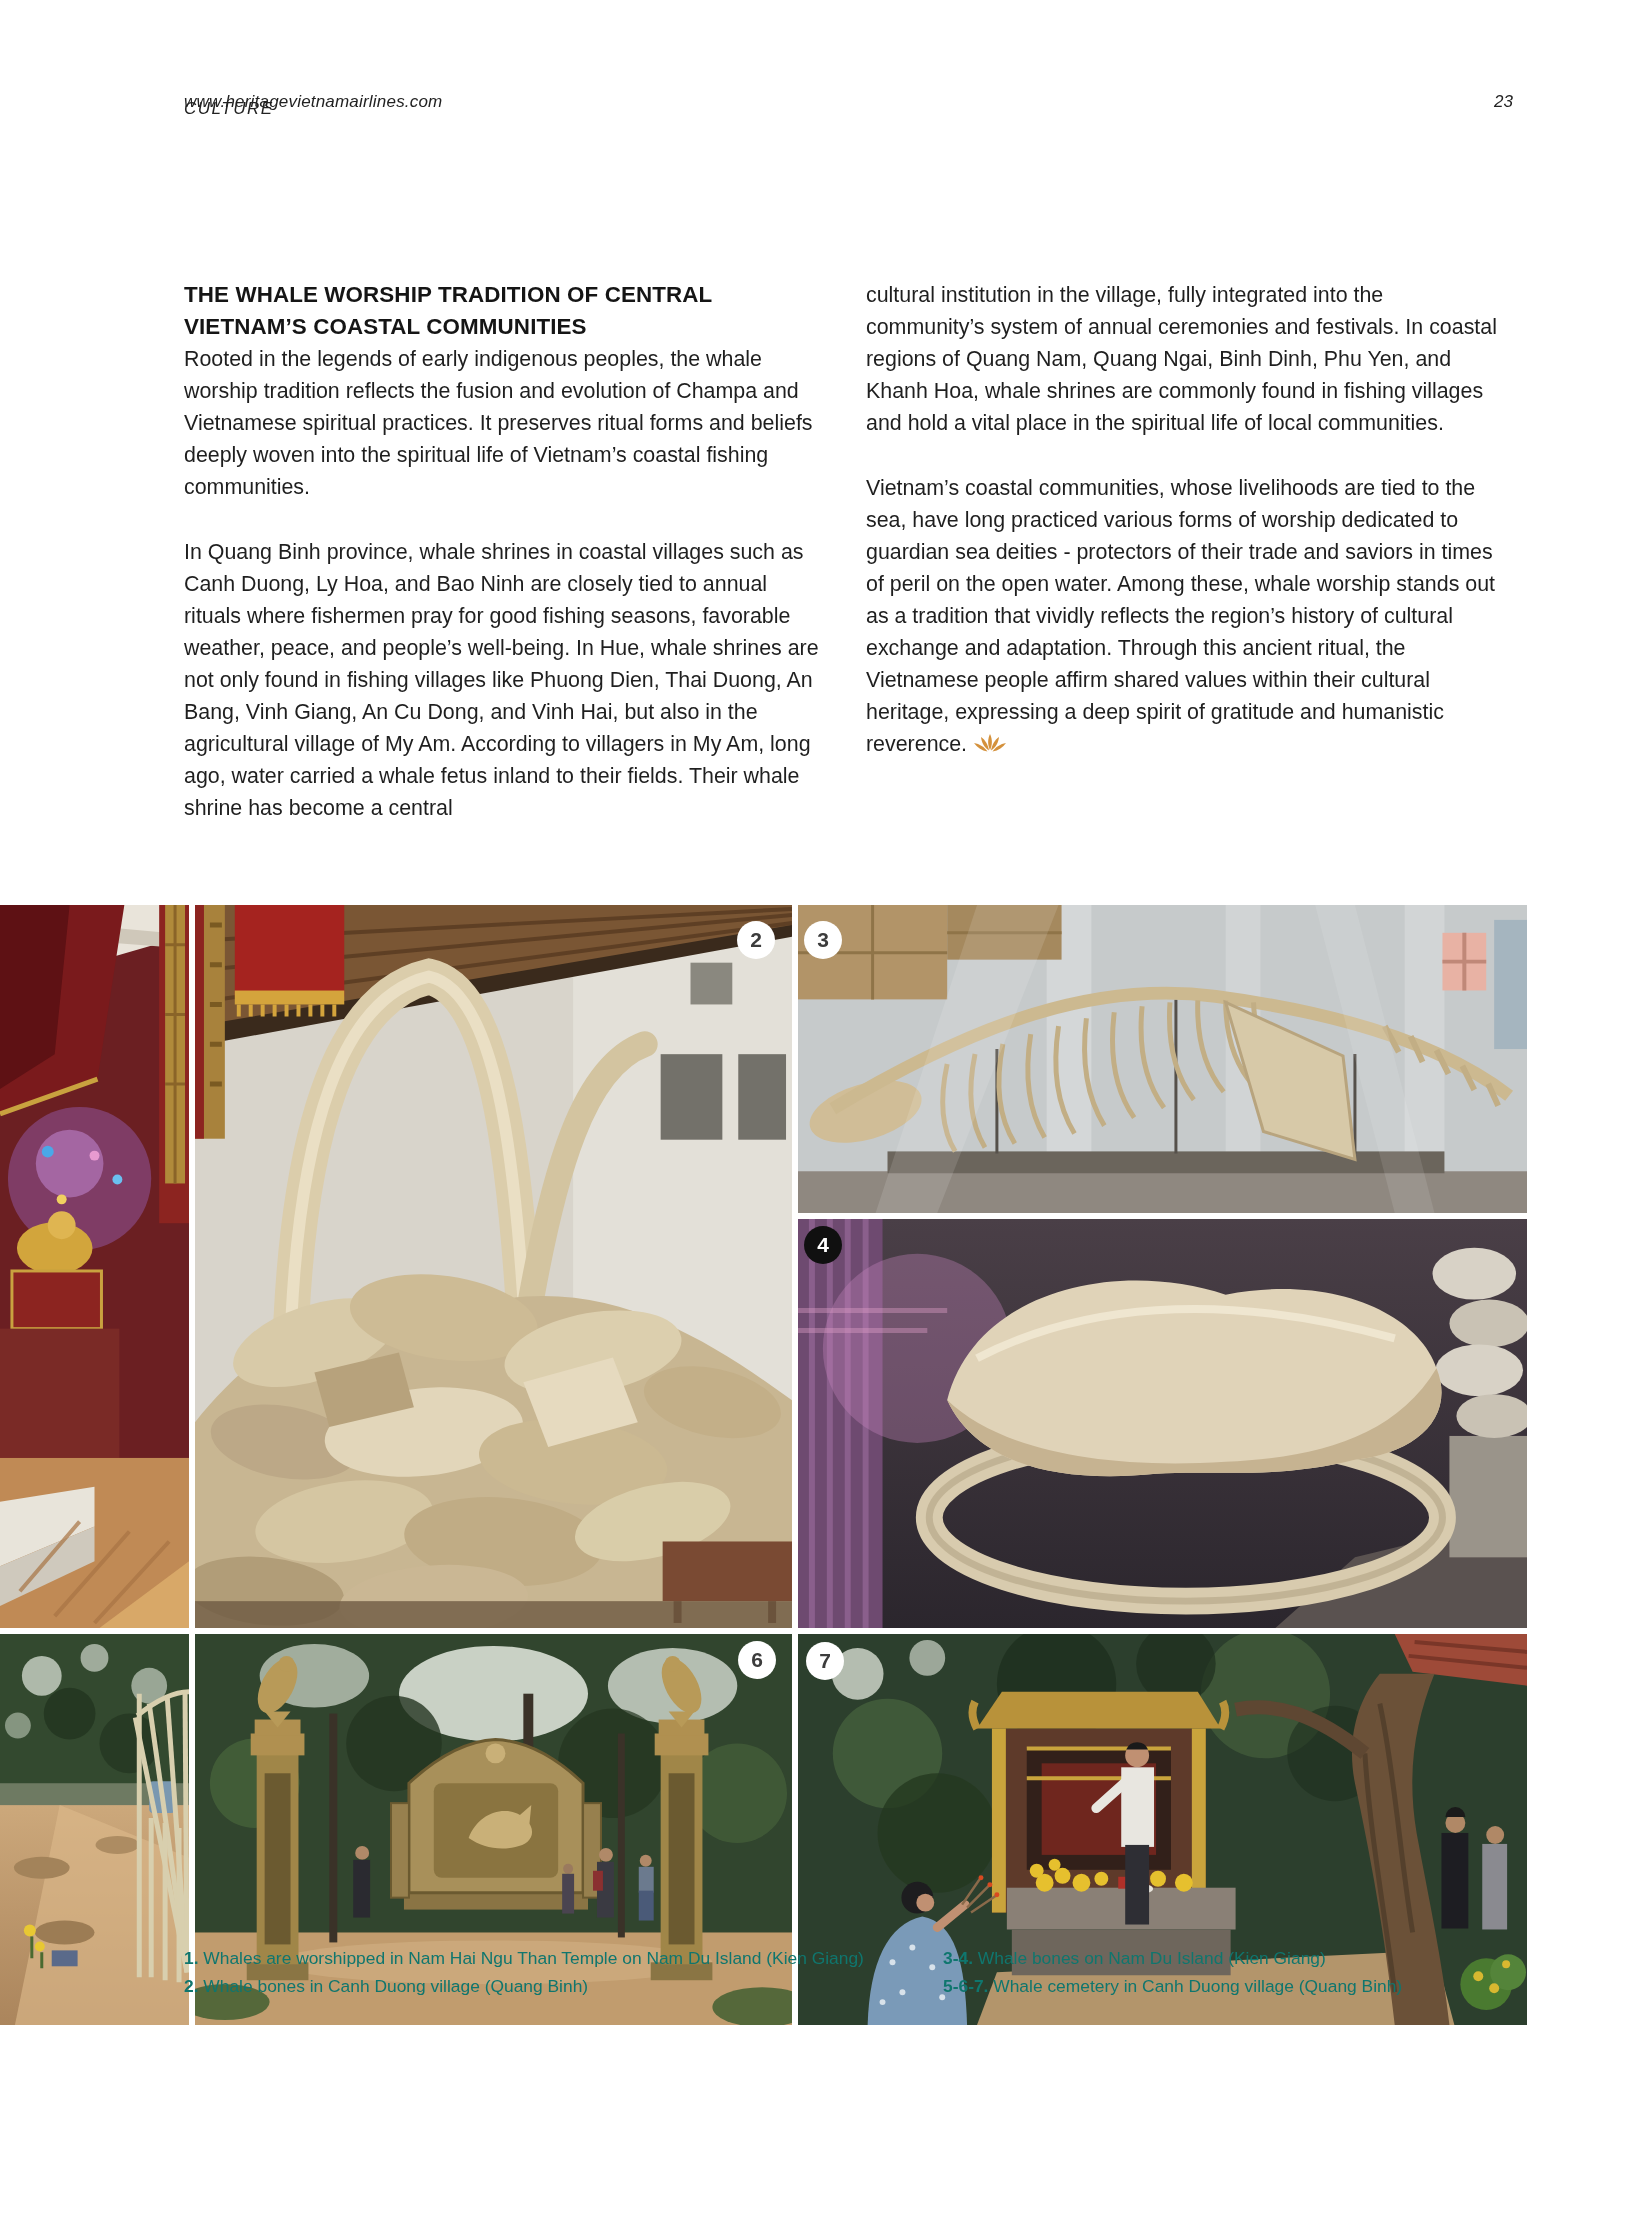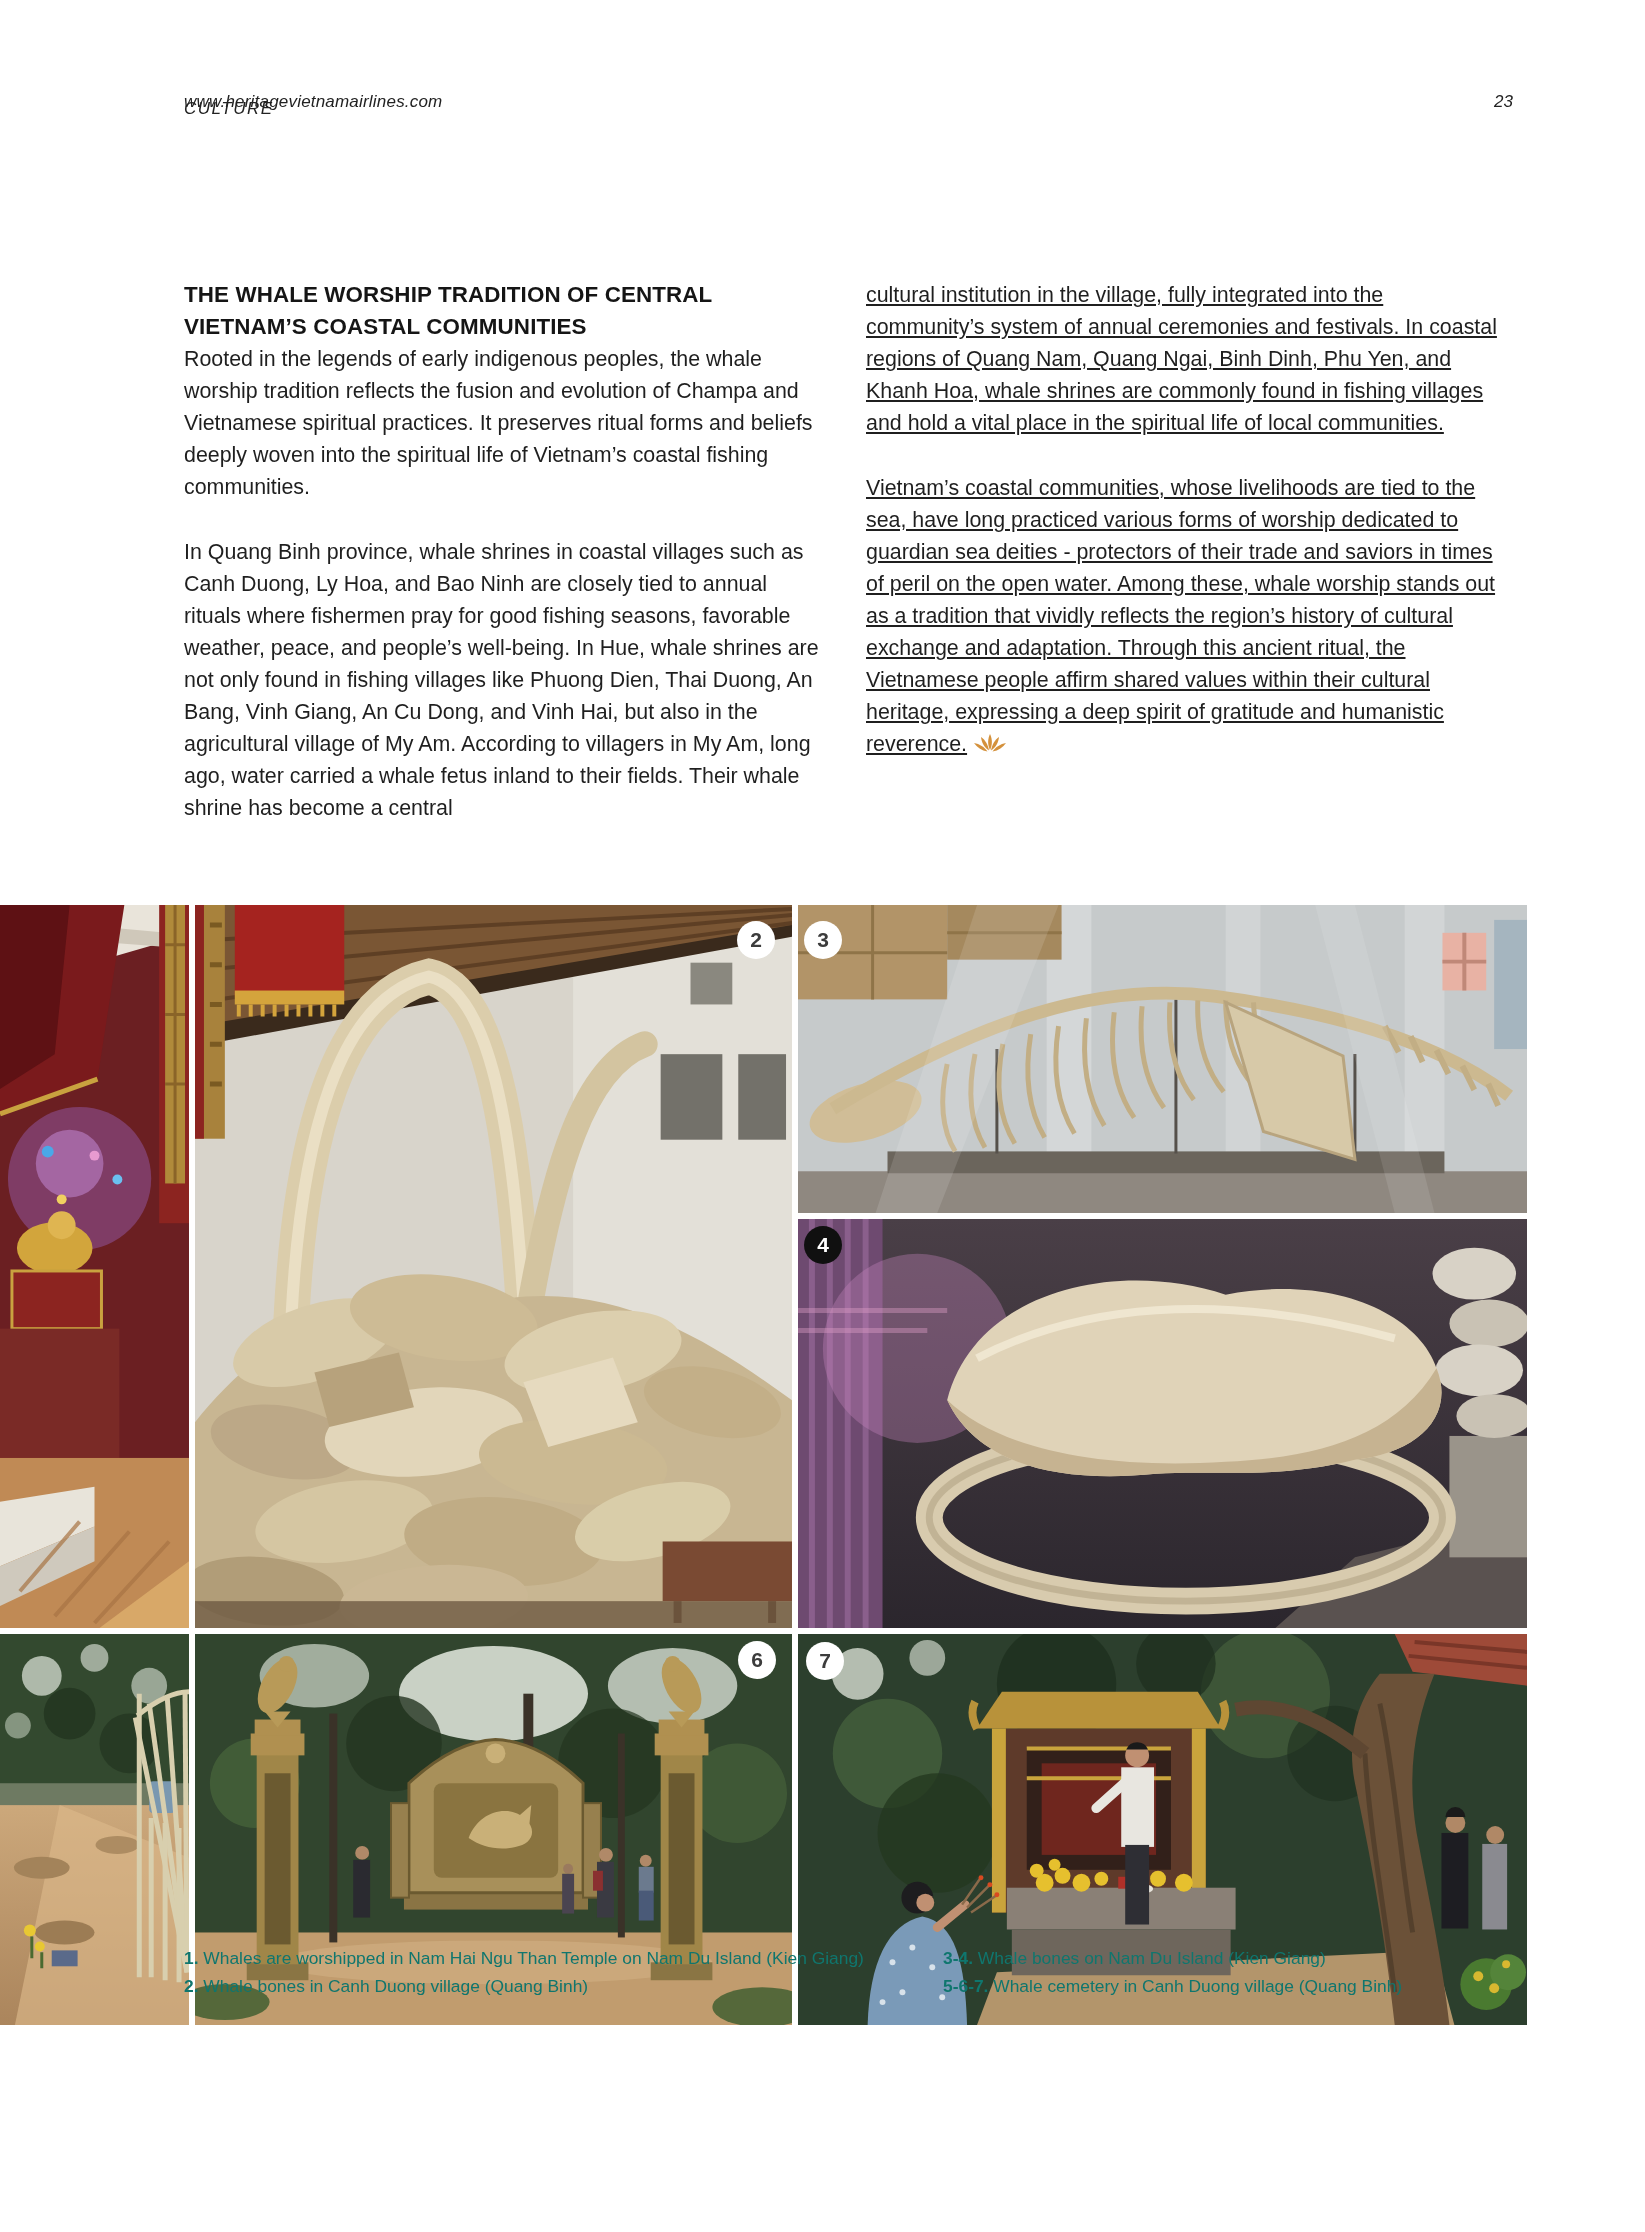--- a/index.html
+++ b/index.html
@@ -9,21 +9,21 @@
     font-family:"Liberation Sans", sans-serif; color:#1e1e1e; overflow:hidden;
   }
   
   .header { position:absolute; left:184px; right:133px; top:92px; height:24px; font-size:17px; color:#222;font-style:italic; }
   .header .site { position:absolute; left:0; top:0; letter-spacing:0.2px; }
   .header .section { position:absolute; left:0; right:0; top:7px; text-align:left; letter-spacing:1.5px; }
   .header .pageno { position:absolute; right:0; top:0; }
   
   .col { position:absolute; top:262px; font-size:21.4px; line-height:32px; color:#1f1f1f;margin-top:17px; }
   .col-left  { left:184px; width:645px; }
-  .col-right { left:866px; width:637px;text-decoration:underline; }
+  .col-right { left:866px; width:637px; }
   .col h1 { font-size:22.4px; line-height:32px; font-weight:bold; color:#151515; letter-spacing:0.1px; }
   .col p { margin-bottom:33px; }
   .col p:last-child { margin-bottom:0; }
   .lotus { display:inline-block; vertical-align:-3px; margin-left:6px; }
   
   .collage { position:absolute; left:0; top:905px; width:1527px; height:1120px; }
   .ph { position:absolute; overflow:hidden; background:#888; }
   .ph svg { display:block; width:100%; height:100%; }
   .ph1 { left:0;     top:0;      width:189px; height:723px; }
   .ph2 { left:195px; top:0;      width:597px; height:723px; }

